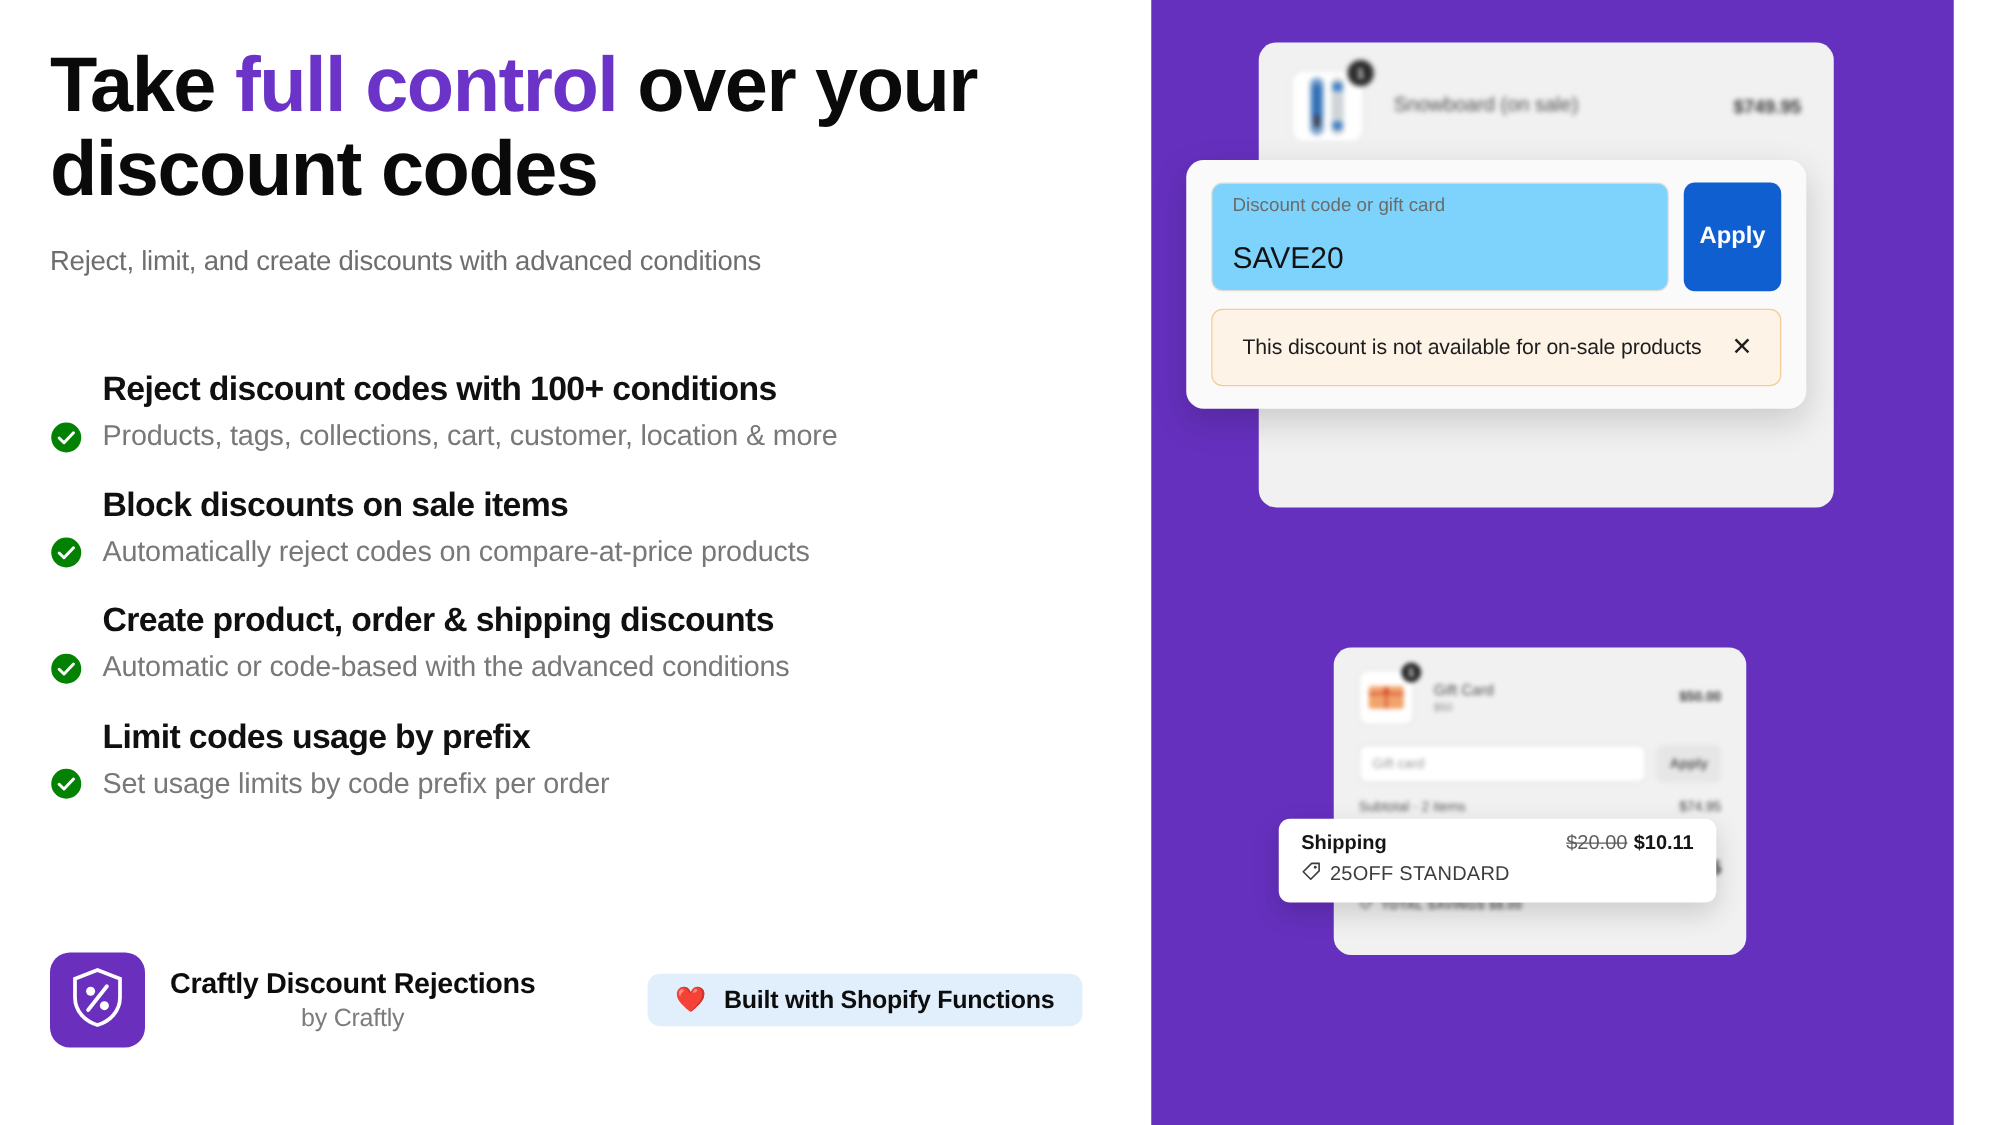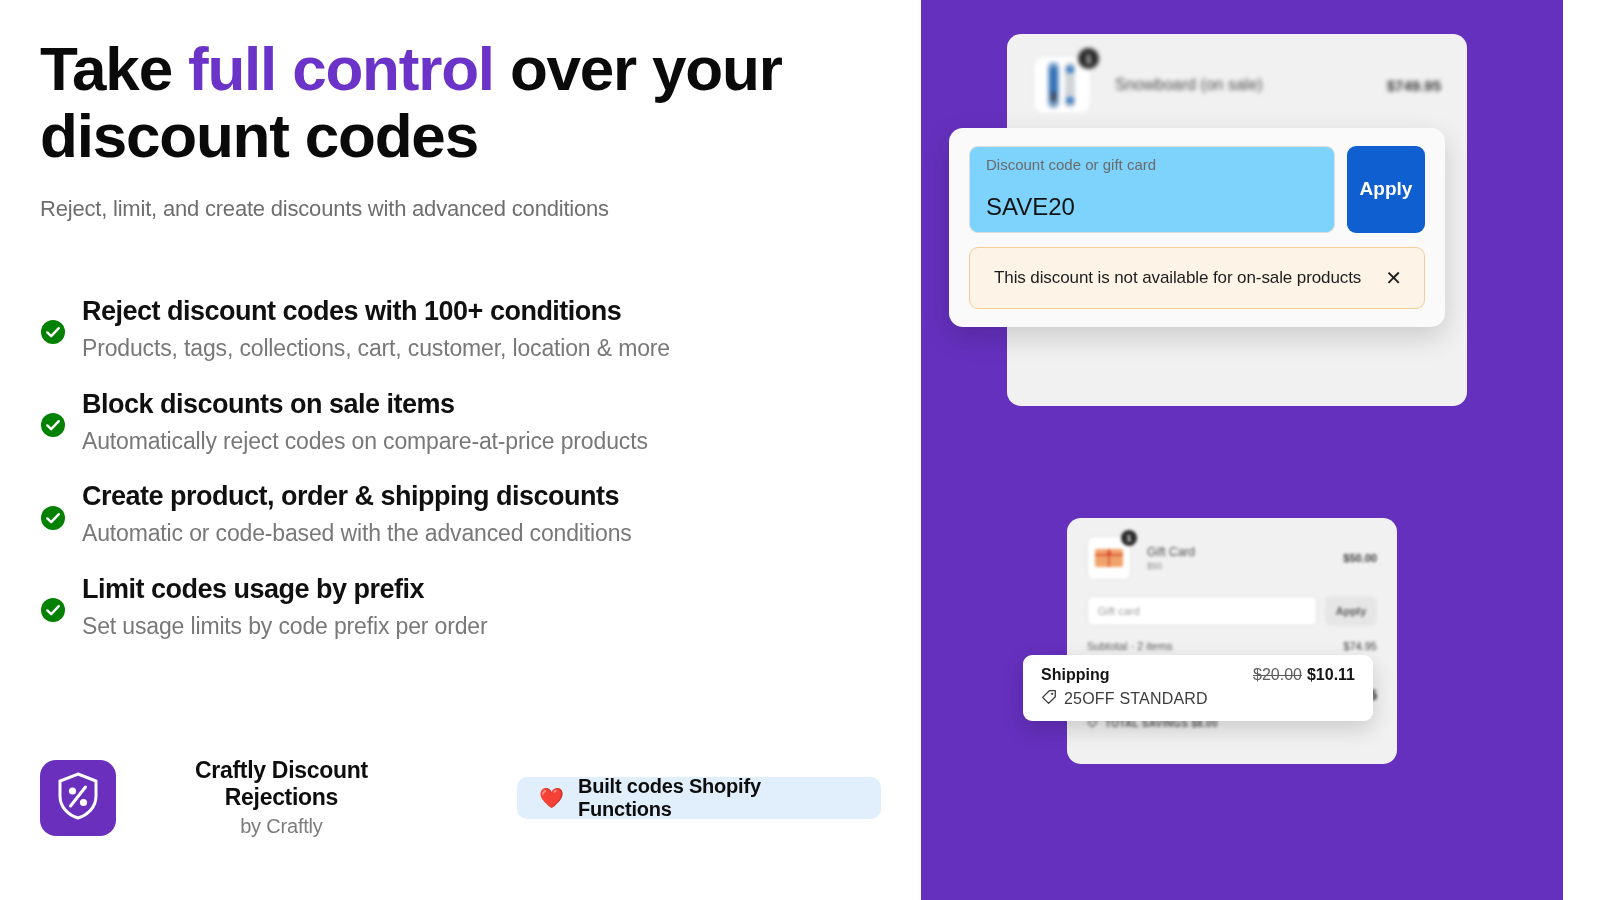--- a/index.html
+++ b/index.html
@@ -48,21 +48,21 @@
 
   .features {
     margin-top: 74px;
     display: flex;
     flex-direction: column;
     gap: 26px;
   }
 
   .feature-row {
     display: flex;
-    align-items: center;
+    align-items: flex-end;
     gap: 16px;
   }
 
   .check-icon {
     flex: 0 0 auto;
     width: 26px;
     height: 26px;
     margin-top: 6px;
   }
 
@@ -372,21 +372,21 @@
           </span>
         </div>
         <div>
           <div class="brand-name">Craftly Discount Rejections</div>
           <div class="brand-by">by Craftly</div>
         </div>
       </div>
 
       <div class="shopify-badge">
         <span class="heart">❤️</span>
-        <span class="badge-label">Built codes Shopify Functions</span>
+        <span class="badge-label">Built with Shopify Functions</span>
       </div>
     </div>
 
   </div>
 
   <div class="right-panel">
 
     <div class="checkout-card card-top">
 
       <div class="line-item blurred">

